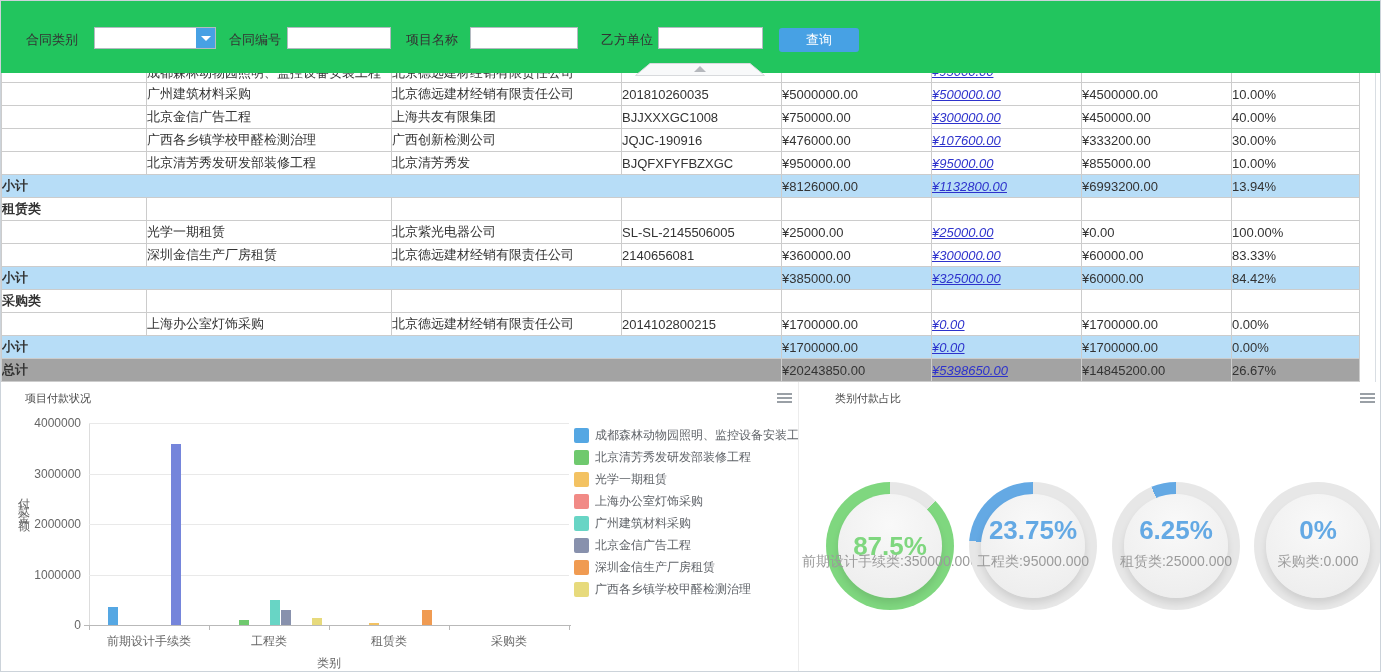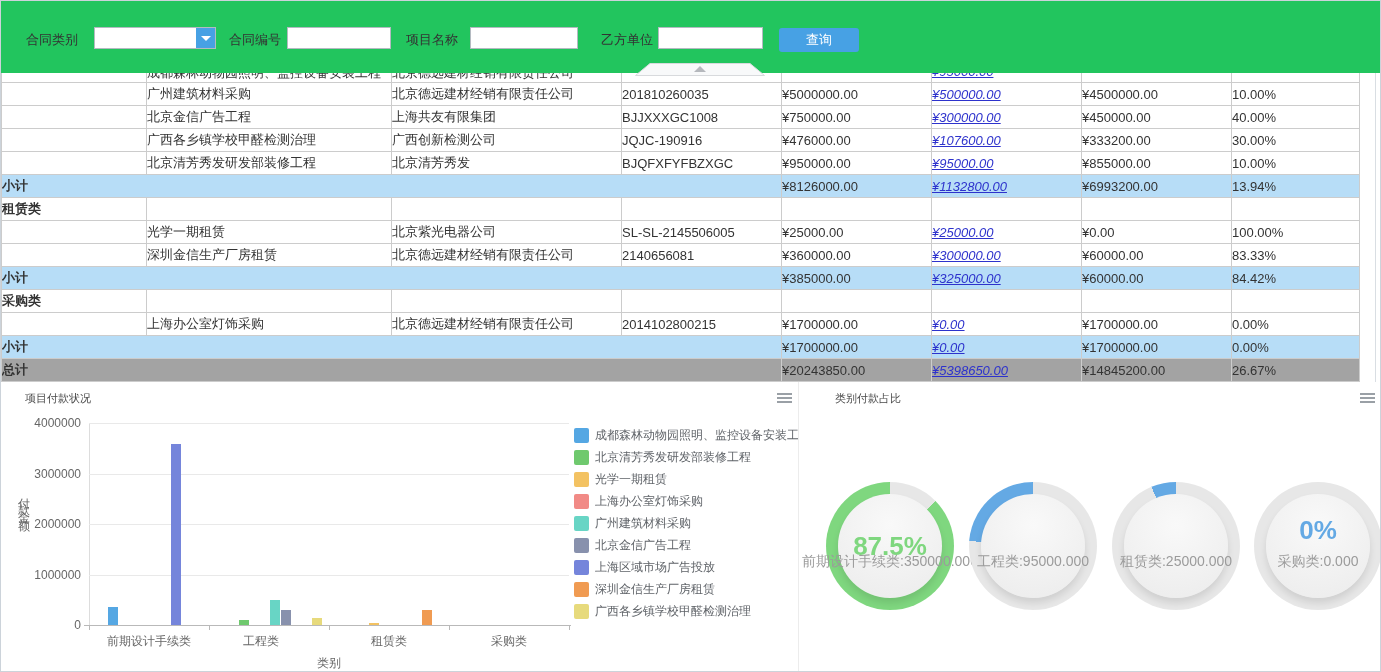--- a/index.html
+++ b/index.html
@@ -287,45 +287,41 @@
         </div>
         <div class="lgd-item">
           <span class="lgd-sq" style="background: rgb(104, 213, 197);"></span>
           <span class="lgd-txt">广州建筑材料采购</span>
         </div>
         <div class="lgd-item">
           <span class="lgd-sq" style="background: rgb(136, 145, 173);"></span>
           <span class="lgd-txt">北京金信广告工程</span>
         </div>
         <div class="lgd-item">
-          <span class="lgd-sq" style="background: rgb(117, 133, 219);"></span>
-          <span class="lgd-txt">上海区域市场广告投放</span>
-        </div>
-        <div class="lgd-item">
           <span class="lgd-sq" style="background: rgb(240, 155, 82);"></span>
           <span class="lgd-txt">深圳金信生产厂房租赁</span>
         </div>
         <div class="lgd-item">
           <span class="lgd-sq" style="background: rgb(231, 218, 124);"></span>
           <span class="lgd-txt">广西各乡镇学校甲醛检测治理</span>
         </div>
       </div>
   <div class="ytick" style="top: 236px;">0</div>
       <div class="gridline" style="top: 192.5px;"></div>
       <div class="ytick" style="top: 185.5px;">1000000</div>
       <div class="gridline" style="top: 142px;"></div>
       <div class="ytick" style="top: 135px;">2000000</div>
       <div class="gridline" style="top: 91.5px;"></div>
       <div class="ytick" style="top: 84.5px;">3000000</div>
       <div class="gridline" style="top: 41px;"></div>
       <div class="ytick" style="top: 34px;">4000000</div>
       <div class="xtickmark" style="left: 208px;"></div>
       <div class="xcat" style="left: 88px;">前期设计手续类</div>
       <div class="xtickmark" style="left: 328px;"></div>
-      <div class="xcat" style="left: 200px;">工程类</div>
+      <div class="xcat" style="left: 208px;">工程类</div>
       <div class="xtickmark" style="left: 448px;"></div>
       <div class="xcat" style="left: 328px;">租赁类</div>
       <div class="xtickmark" style="left: 568px;"></div>
       <div class="xcat" style="left: 448px;">采购类</div>
       <div class="xtickmark" style="left: 88px;"></div>
       <div class="bar" style="left: 107.25px; top: 225px; height: 18px; background: rgb(85, 167, 227);"></div>
       <div class="bar" style="left: 237.75px; top: 238px; height: 5px; background: rgb(111, 201, 110);"></div>
       <div class="bar" style="left: 368.25px; top: 241px; height: 2px; background: rgb(243, 194, 98);"></div>
       <div class="bar" style="left: 269.25px; top: 218px; height: 25px; background: rgb(104, 213, 197);"></div>
       <div class="bar" style="left: 279.75px; top: 228px; height: 15px; background: rgb(136, 145, 173);"></div>
@@ -342,24 +338,26 @@
         <i></i>
       </div>
     <div id="donuts">
         <div class="donut" style="left: 27px; background: conic-gradient(rgb(231, 231, 231) 0deg, rgb(231, 231, 231) 12.5%, rgb(127, 215, 127) 12.5%, rgb(127, 215, 127) 100%);">
           <div class="donut-inner"></div>
           <div class="donut-pct" style="color: rgb(127, 215, 127); margin-top: 16px;">87.5%</div>
           <div class="donut-lbl">前期设计手续类:350000.000</div>
         </div>
         <div class="donut" style="left: 170px; background: conic-gradient(rgb(231, 231, 231) 0deg, rgb(231, 231, 231) 76.25%, rgb(100, 169, 228) 76.25%, rgb(100, 169, 228) 100%);">
           <div class="donut-inner"></div>
+          <div class="donut-pct" style="color: rgb(100, 169, 228);">23.75%</div>
           <div class="donut-lbl">工程类:95000.000</div>
         </div>
         <div class="donut" style="left: 313px; background: conic-gradient(rgb(231, 231, 231) 0deg, rgb(231, 231, 231) 93.75%, rgb(100, 169, 228) 93.75%, rgb(100, 169, 228) 100%);">
           <div class="donut-inner"></div>
+          <div class="donut-pct" style="color: rgb(100, 169, 228);">6.25%</div>
           <div class="donut-lbl">租赁类:25000.000</div>
         </div>
         <div class="donut" style="left: 455px; background: rgb(231, 231, 231);">
           <div class="donut-inner"></div>
           <div class="donut-pct" style="color: rgb(100, 169, 228);">0%</div>
           <div class="donut-lbl">采购类:0.000</div>
         </div>
       </div>
   </div>
 

